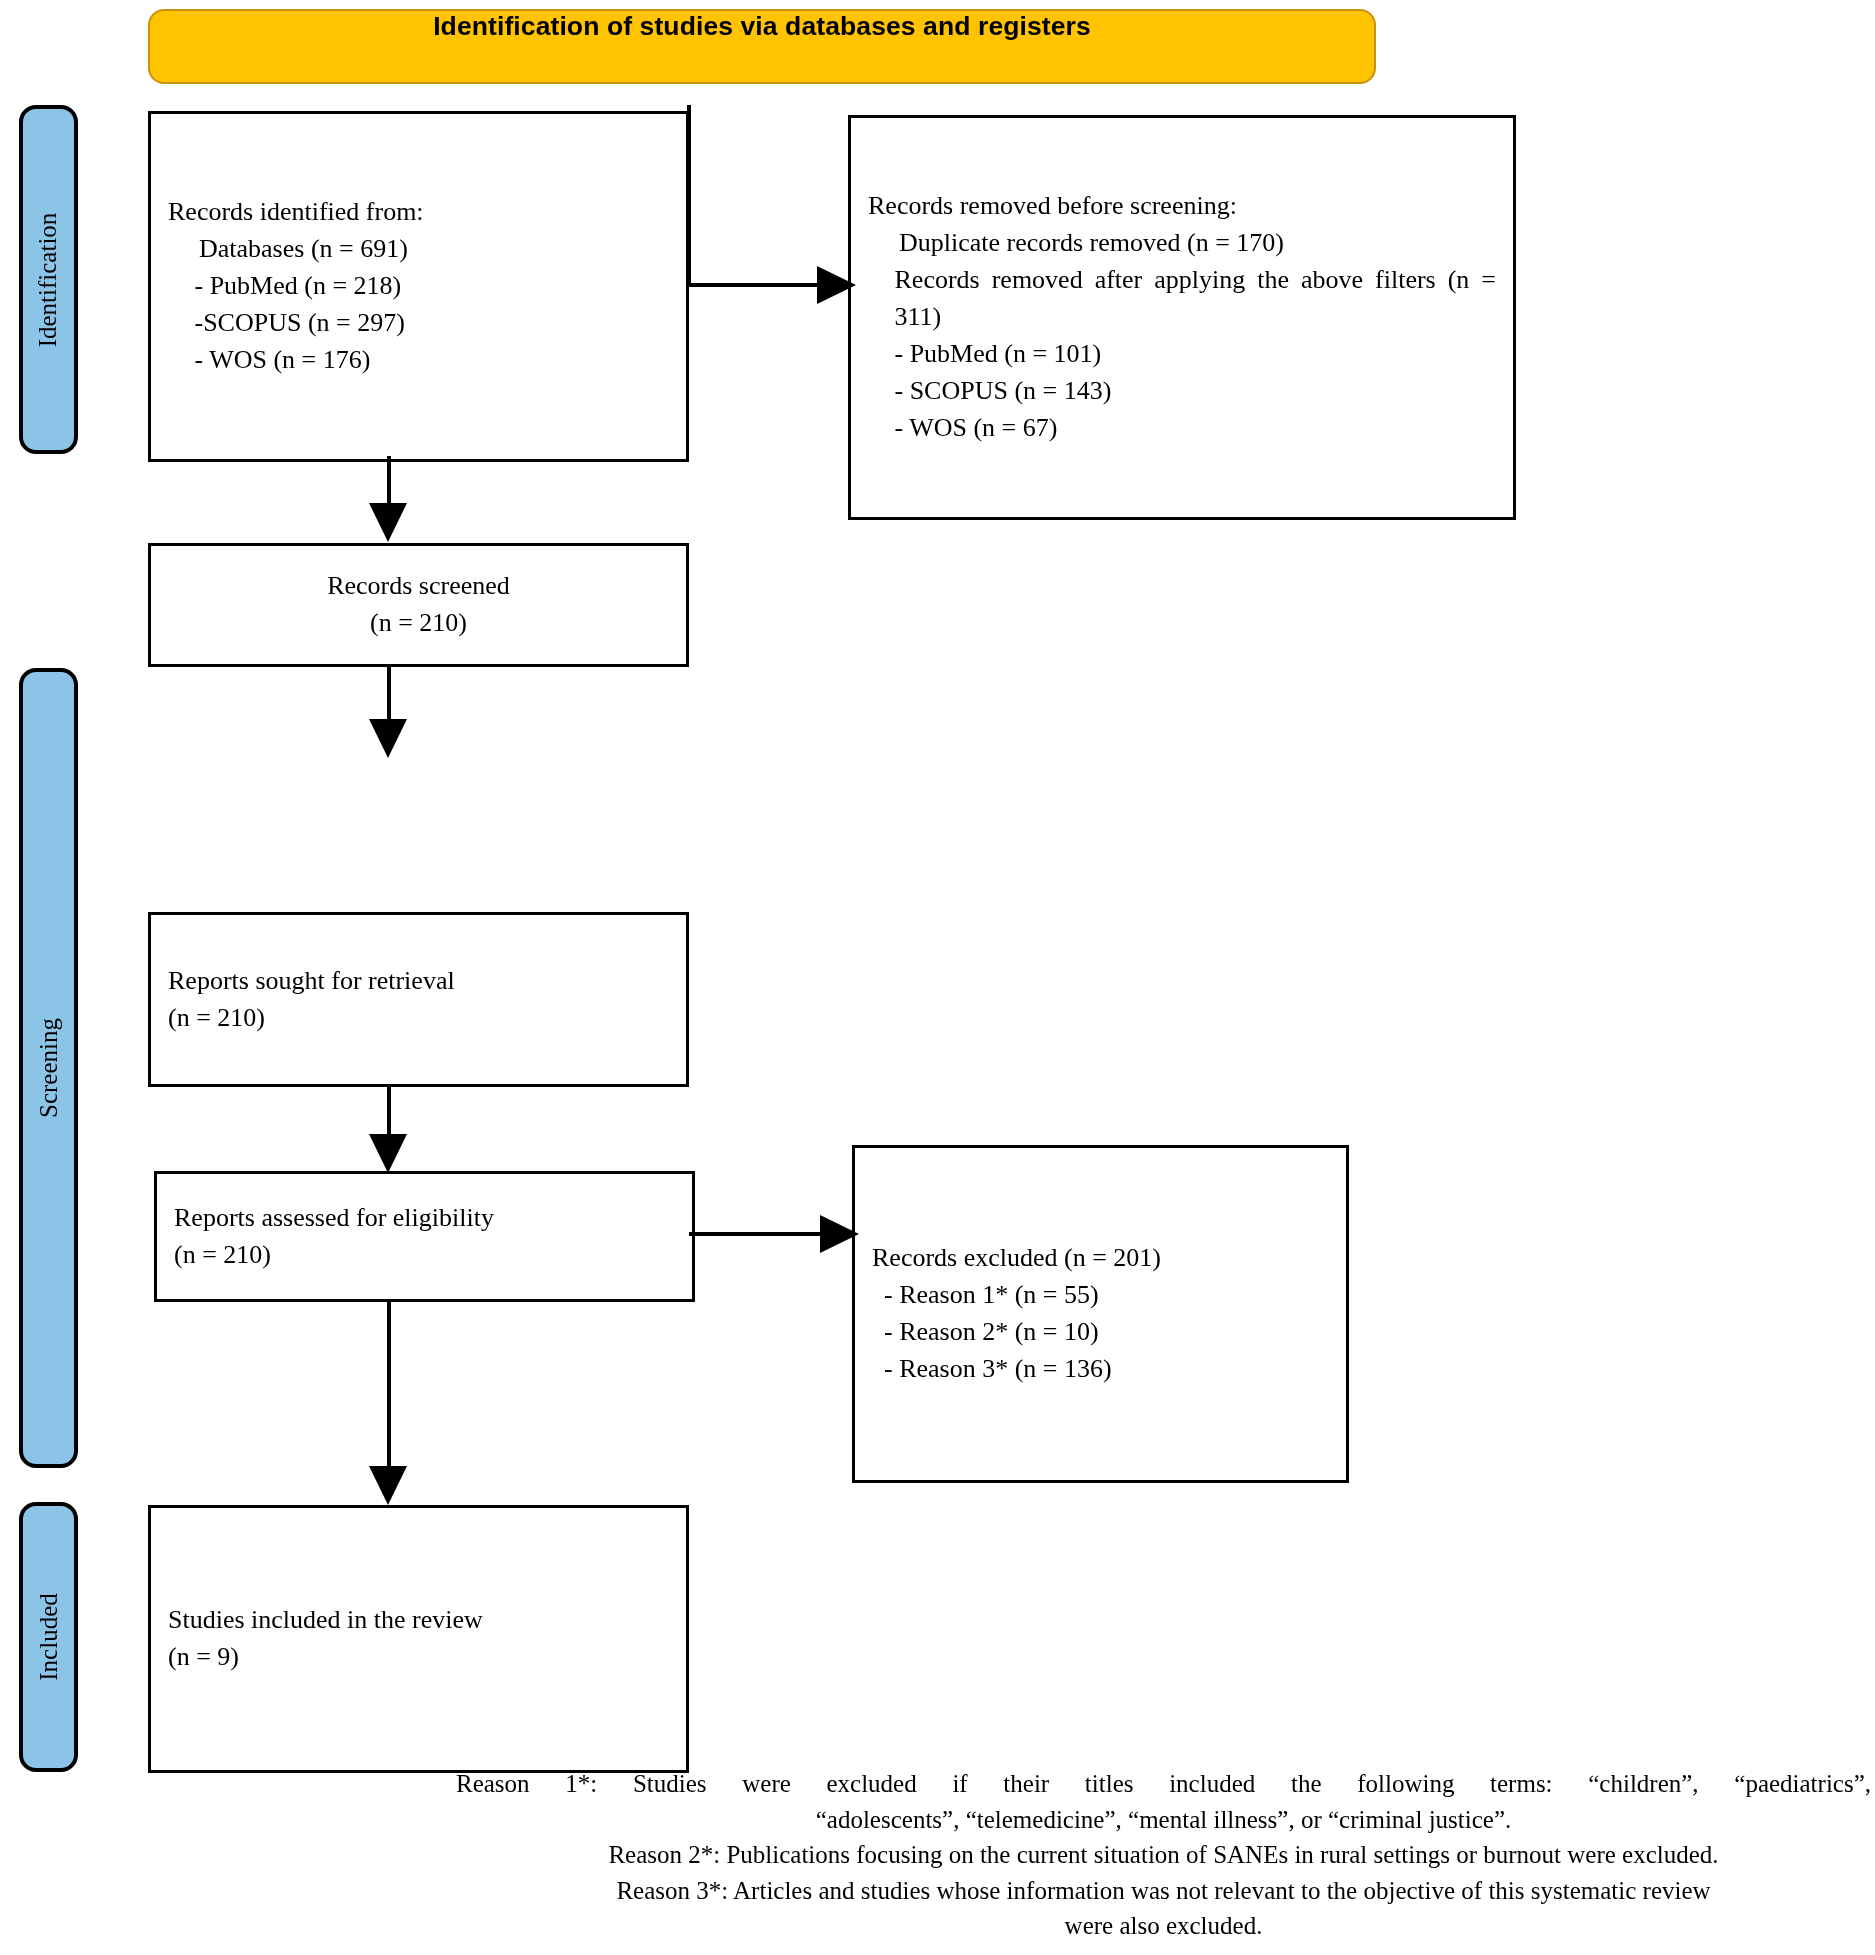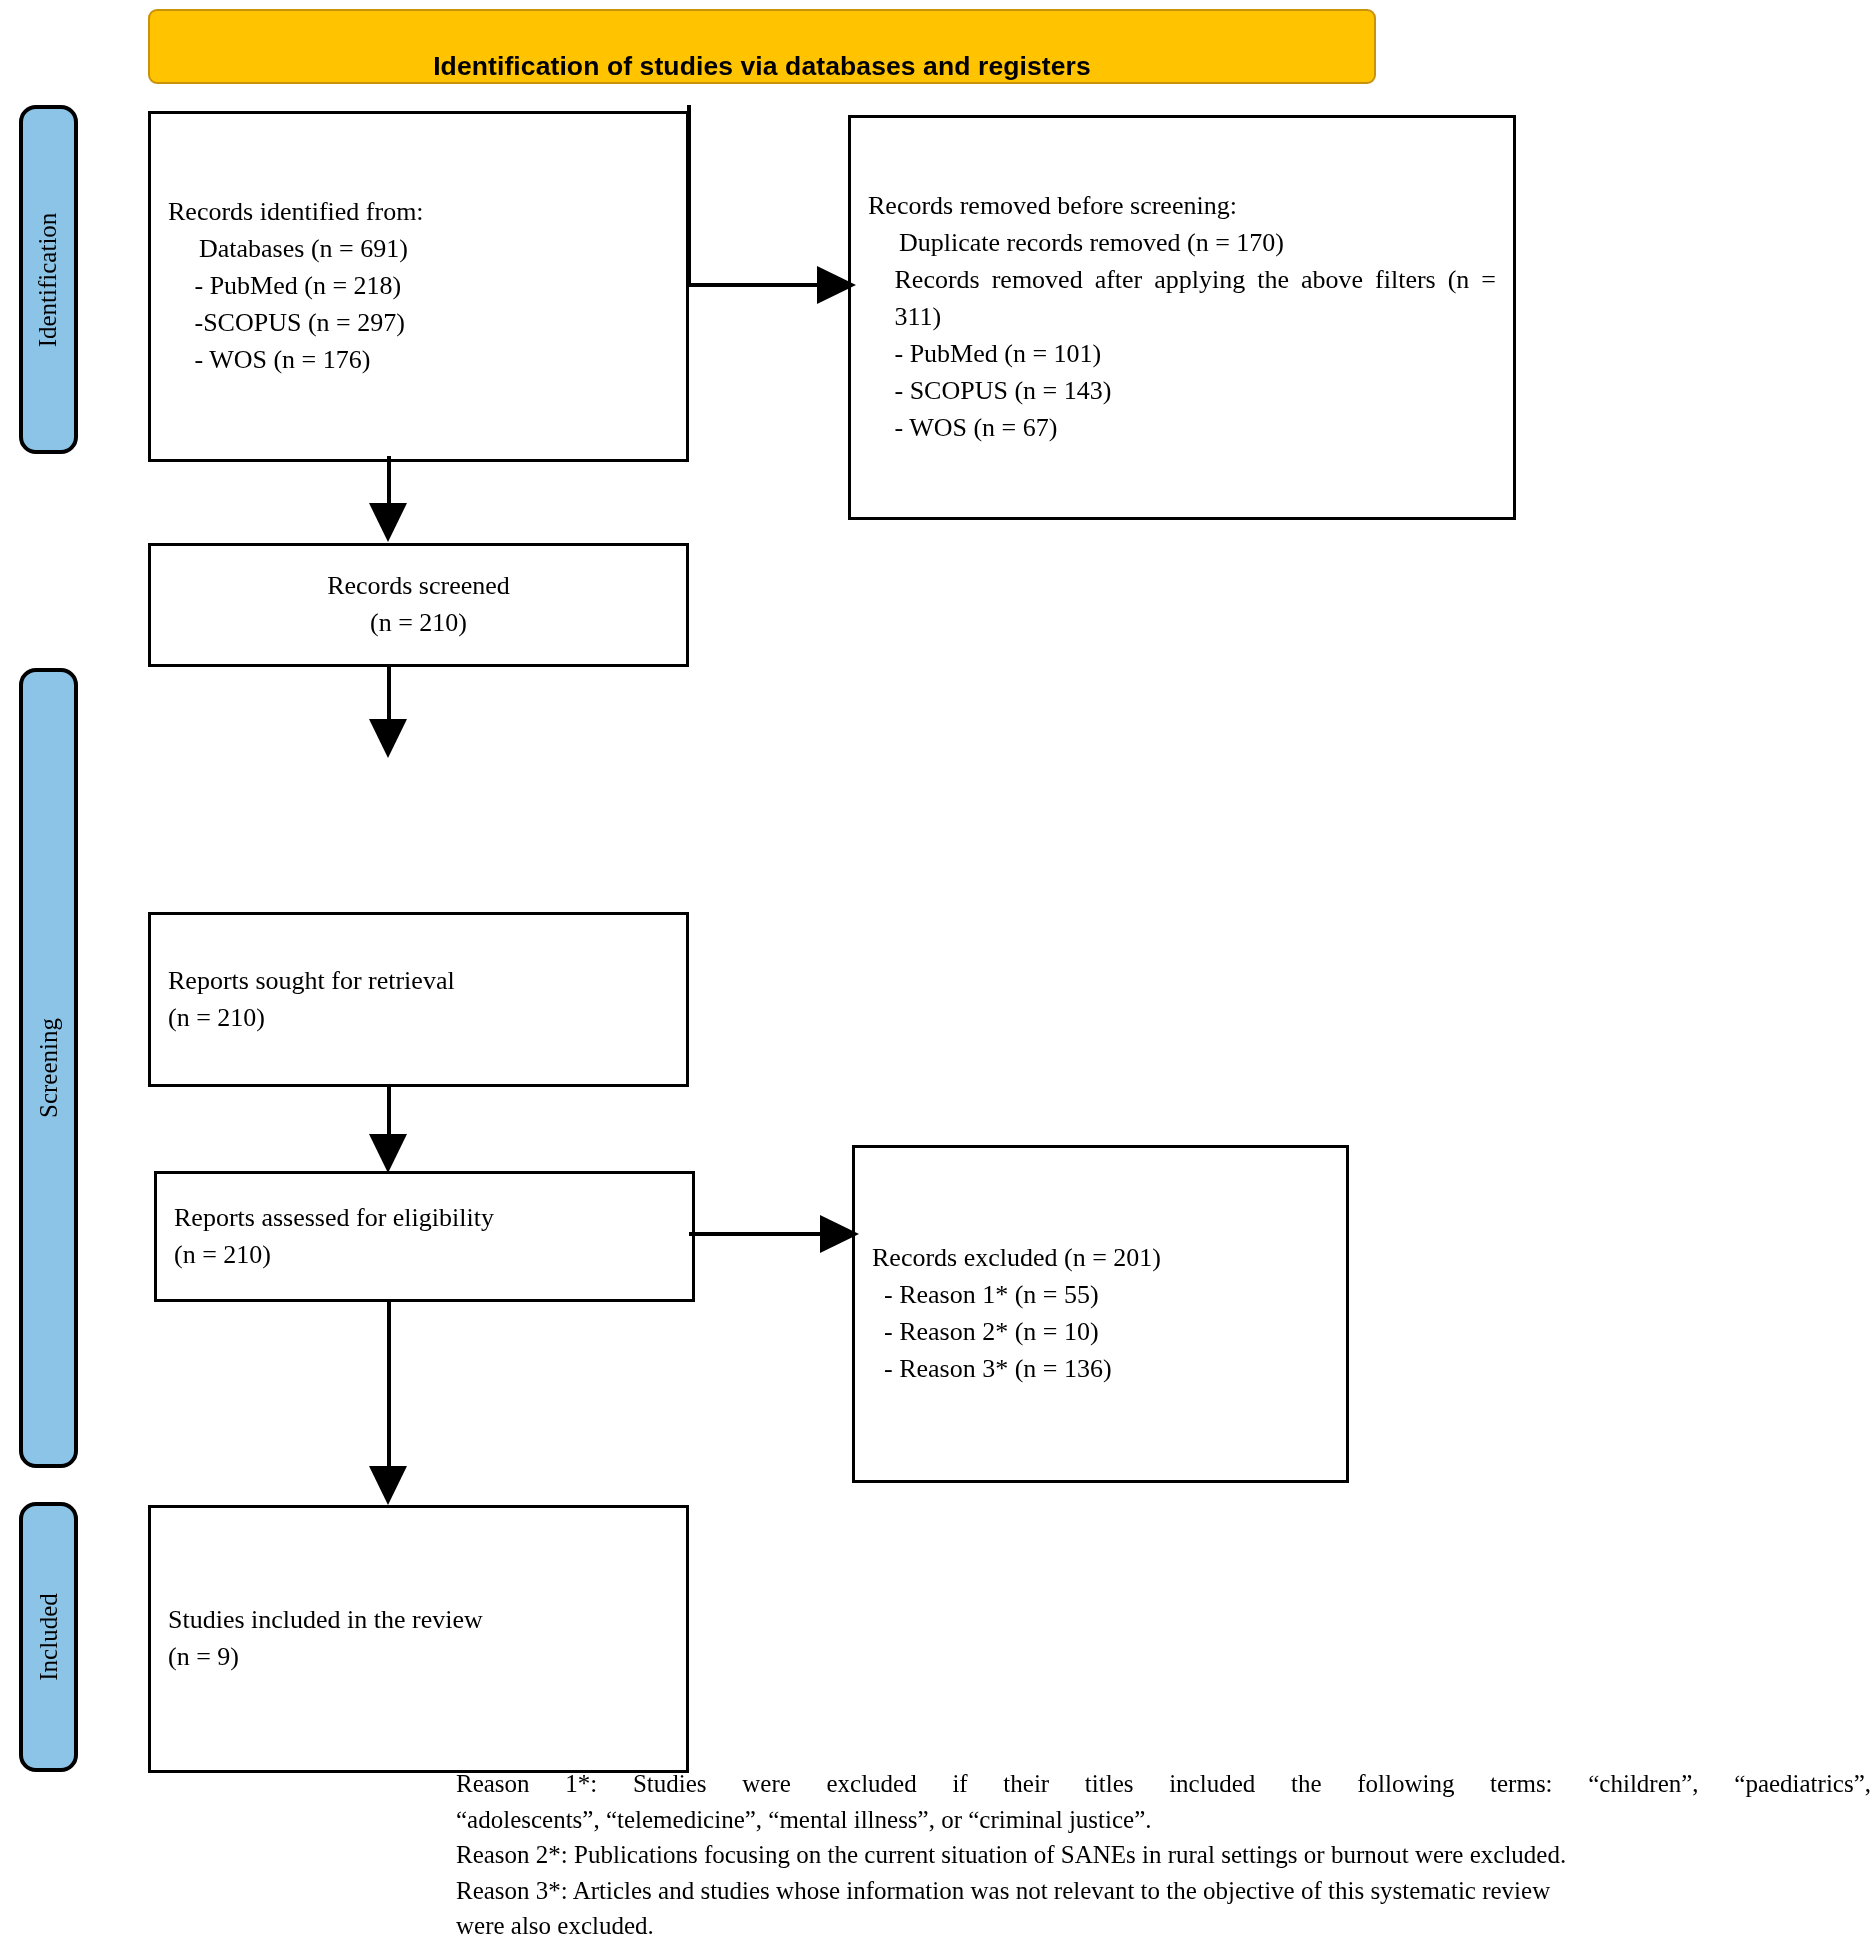--- a/index.html
+++ b/index.html
@@ -2,22 +2,22 @@
 <html style="font-size:6.8px"><head>
 <meta charset="utf-8">
 <style>
   html,body{margin:0;padding:0;background:#ffffff;}
   body{width:1876px;height:1955px;position:relative;overflow:hidden;
        font-family:"Liberation Serif","DejaVu Serif",serif;color:#000;}
   .stage{position:absolute;left:0;top:0;width:1876px;height:1955px;}
 
   
   .banner{position:absolute;left:148px;top:8.6px;width:1228px;height:75px;
-          background:#FFC300;border:2.1px solid #C8920A;border-radius:9px;
-          box-sizing:border-box;display:flex;align-items:flex-end;justify-content:center;}
+          background:#FFC300;border:2.1px solid #C8920A;border-radius:16px;
+          box-sizing:border-box;display:flex;align-items:flex-start;justify-content:center;}
   .banner-text{font-family:"Liberation Sans","DejaVu Sans",sans-serif;
           font-weight:bold;font-size:26.5px;letter-spacing:0.1px;color:#000;}
 
   
   .phase{position:absolute;left:19px;width:59px;background:#8CC4E8;
          border:4.7px solid #000;border-radius:17px;box-sizing:border-box;
          display:flex;align-items:center;justify-content:center;overflow:hidden;}
   .phase span{transform:rotate(-90deg);white-space:nowrap;font-size:25px;}
   .phase-identification{top:105px;height:349px;}
   .phase-screening{top:668px;height:800px;}
@@ -47,21 +47,21 @@
   .hline{position:absolute;height:3.9px;background:#000;}
   .arrow-down{position:absolute;width:0;height:0;
         border-left:19.7px solid transparent;border-right:19.7px solid transparent;
         border-top:39px solid #000;}
   .arrow-right{position:absolute;width:0;height:0;
         border-top:19.7px solid transparent;border-bottom:19.7px solid transparent;
         border-left:39px solid #000;}
 
   
   .notes{position:absolute;left:456px;top:1766px;width:1415px;}
-  .notes p{margin:0;font-size:25px;line-height:1.42;}
+  .notes p{margin:0;font-size:25px;line-height:1.42;text-align:center;}
   .notes p.just{text-align:justify;text-align-last:justify;}
 </style>
 </head>
 <body>
 
 <div class="stage">
 
   <div class="banner">
     <span class="banner-text">Identification of studies via databases and registers</span>
   </div>

